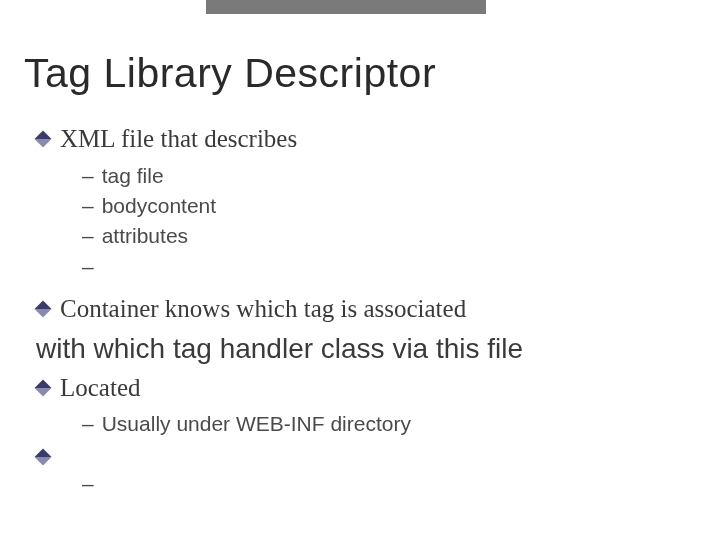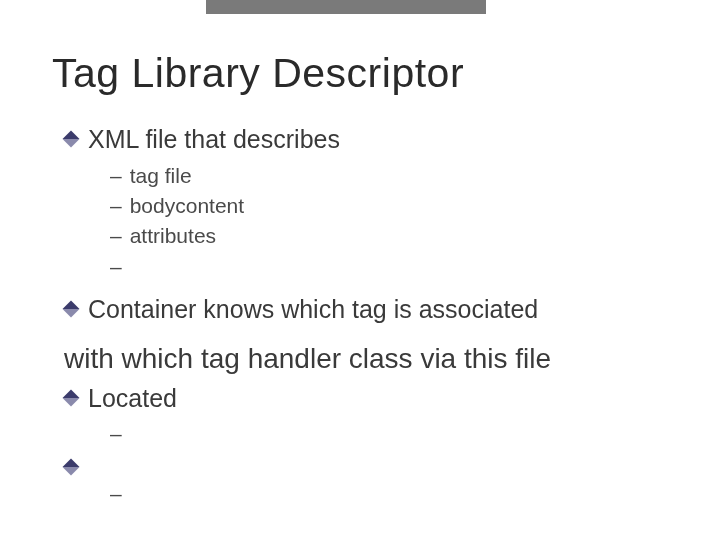--- a/index.html
+++ b/index.html
@@ -12,44 +12,45 @@
   }
   .top-bar {
     position: absolute;
     top: 0;
     left: 206px;
     width: 280px;
     height: 14px;
     background: #7a7a7a;
   }
   .slide {
-    padding: 50px 42px 0 52px;
+    padding: 50px 42px 0 24px;
   }
   .title {
     font-size: 41px;
     font-weight: 400;
     color: #2a2a2a;
     letter-spacing: 0.5px;
     margin-bottom: 26px;
     font-family: Verdana, Tahoma, sans-serif;
   }
   .lvl1 {
     margin-left: 12px;
     margin-bottom: 4px;
+    font-family: Liberation Serif, serif;
   }
   .lvl1-row {
     display: flex;
     align-items: flex-start;
     gap: 10px;
     font-size: 25px;
     color: #3a3a3a;
     line-height: 1.3;
     margin-bottom: 6px;
   }
-  .lvl1-row.tight { margin-bottom: 16px; text-align: right; }
+  .lvl1-row.tight { margin-bottom: 6px; text-align: right; }
   .lvl1-continue {
     font-size: 28px;
     color: #3a3a3a;
     line-height: 1.3;
     margin-left: 12px;
     margin-bottom: 4px;
   }
   .diamond-bullet {
     flex: 0 0 14px;
     height: 14px;
@@ -122,20 +123,21 @@
 
   <div class="lvl1">
     <div class="lvl1-row">
       <span class="diamond-bullet"></span>
       <span> Located</span>
     </div>
   </div>
   <div class="lvl2">
     <div class="lvl2-row">
       <span class="dash">–</span>
+      <span>Usually under WEB-INF directory</span>
     </div>
   </div>
 
   <div class="lvl1">
     <div class="lvl1-row">
       <span class="diamond-bullet"></span>
     </div>
   </div>
   <div class="lvl2">
     <div class="lvl2-row">

